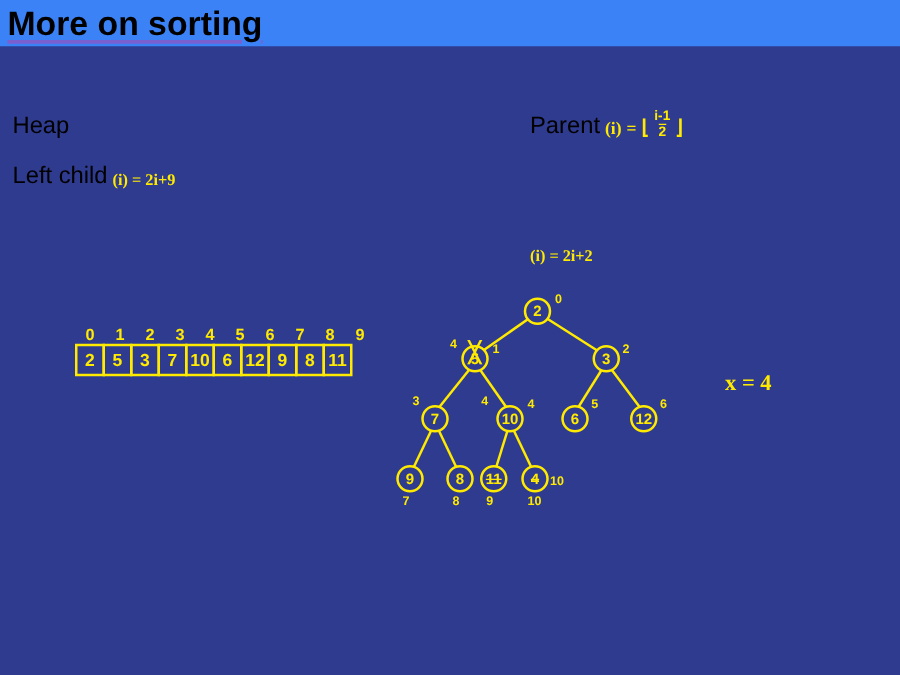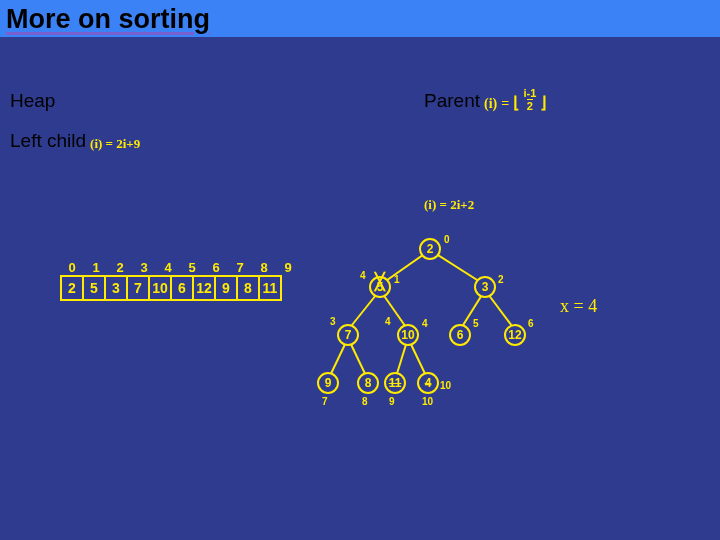--- a/index.html
+++ b/index.html
@@ -72,22 +72,22 @@
     display: flex; align-items: center; justify-content: center;
     font-size: 12px; color: #ffea00; font-weight: bold;
     background: #2e3b8f;
   }
   .nlabel {
     position: absolute;
     font-size: 10px; color: #ffea00; font-weight: bold;
   }
   .xnote {
     position: absolute;
-    left: 560px; top: 296px;
-    color: #ffea00; font-size: 18px; font-weight: normal;
+    left: 580px; top: 296px;
+    color: #ffea00; font-size: 18px; font-weight: bold;
   }
   .slashmark {
     position: absolute;
     color: #ffea00; font-size: 16px; font-weight: bold;
   }
   .frac {
     display: inline-flex; flex-direction: column; align-items: center;
     font-size: 11px; line-height: 1; color: #ffea00; font-weight: bold;
     vertical-align: middle;
   }

